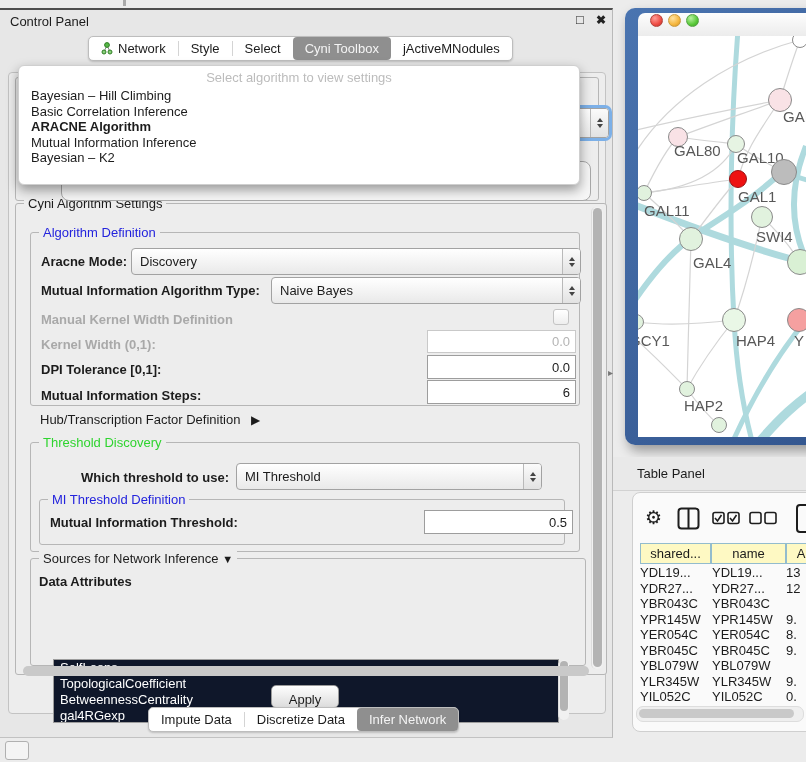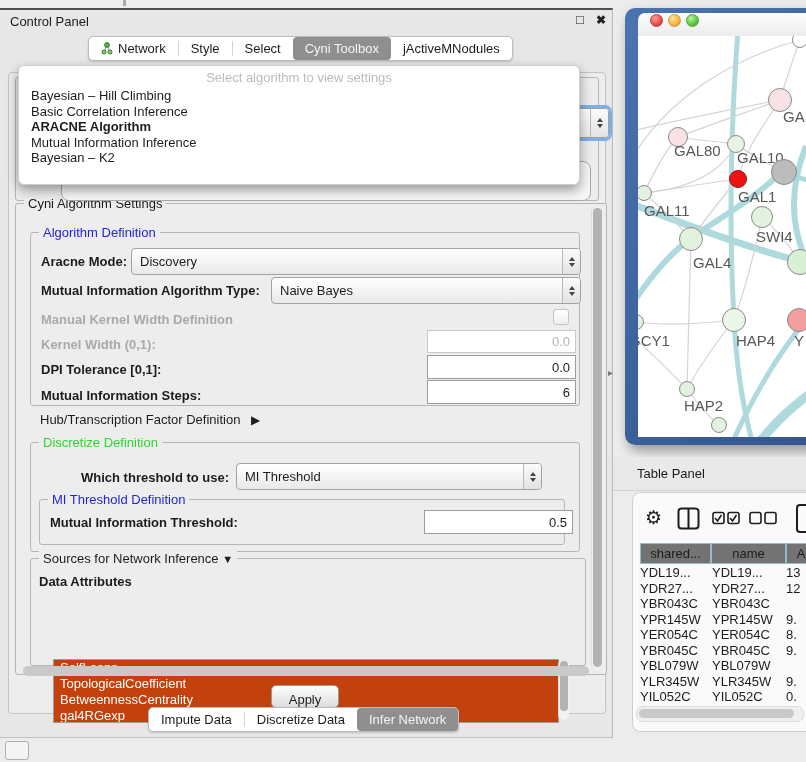--- a/index.html
+++ b/index.html
@@ -40,38 +40,38 @@
   #popup{position:absolute;left:18px;top:55px;width:560px;height:118px;background:#fff;border:1px solid #cfcfcf;
          border-radius:6px;box-shadow:0 5px 12px rgba(0,0,0,.38);z-index:6}
   #popup .hint{margin-top:4px;text-align:center;color:#bcbcbc}
   #algo-list{margin-top:3px}
   .dd-item{line-height:15.5px;padding-left:12px;white-space:nowrap}
   .dd-item.selb{font-weight:bold}
   
   .focus-ring{box-shadow:0 0 0 3px #7cb0e8}
   
   #attr-list{position:absolute;left:44px;top:586px;width:504px;height:62px;background:#fff;border:1px solid #9d9d9d;overflow:hidden}
-  .attr-item{line-height:16px;padding-left:6px;background:#c2410c;color:#fff;white-space:nowrap}
+  .attr-item{line-height:16px;padding-left:6px;background:#0f172a;color:#fff;white-space:nowrap}
   .vtrack{position:absolute;background:#f1f1f1;border-left:1px solid #dcdcdc;border-radius:5px}
   .vthumb{position:absolute;background:#b3b3b3;border-radius:5px}
   .hthumb{position:absolute;background:#c9c9c9;border-radius:5px}
   .btn{position:absolute;display:flex;align-items:flex-end;justify-content:center;
        background:linear-gradient(#fefefe,#dcdcdc);border:1px solid #9a9a9a;border-radius:5px}
   
   #netwin{position:absolute;left:625px;top:8px;width:200px;height:437px;border-radius:10px 0 0 10px;
           background:linear-gradient(135deg,#4a74b0,#33568f);box-shadow:3px 6px 12px rgba(0,0,0,.35)}
   #nettitle{position:absolute;left:13px;top:5px;right:0;height:23px;background:linear-gradient(#fdfdfd,#ececec);border-radius:7px 0 0 0}
   .light{position:absolute;width:13px;height:13px;border-radius:50%;top:6px}
   #net-canvas{position:absolute;left:13px;top:28px;width:187px;height:401px;background:#fff;overflow:hidden}
   .node{position:absolute;border-radius:50%;border:1px solid #8a8a8a;box-sizing:border-box}
   .nlabel{position:absolute;font-size:15px;color:#585858;white-space:nowrap}
   
   #tp-title{position:absolute;left:613px;top:457px;width:193px;height:33px;background:#e9e9e9;border-bottom:1px solid #d2d2d2}
   #tp-card{position:absolute;left:632px;top:492px;width:190px;height:238px;background:#fafafa;border:1px solid #cfcfcf;border-radius:8px}
-  .hcell{position:absolute;top:543px;height:21px;background:#737373;border:1px solid #93bccd;box-sizing:border-box;
+  .hcell{position:absolute;top:543px;height:21px;background:#fef9c3;border:1px solid #93bccd;box-sizing:border-box;
          display:flex;align-items:center;justify-content:center;overflow:hidden}
   #t-rows{position:absolute;left:640px;top:565px;width:170px;height:136px;overflow:hidden}
   .t-row{display:flex;height:15.5px;line-height:15.5px}
   .t-c1{width:72px;overflow:hidden;white-space:nowrap}
   .t-c2{width:74px;overflow:hidden;white-space:nowrap}
   .t-c3{width:24px;overflow:hidden;white-space:nowrap}
   .icon-dark{color:#1d1d1d}
 </style>
 </head>
 <body>
@@ -169,21 +169,21 @@
             <span>6</span>
           </div>
         </div>
 
         <div class="lbl" style="left:24px;top:208px">
           <span>Hub/Transcription Factor Definition</span>
           <span style="margin-left:7px;font-size:12px">▶</span>
         </div>
 
         <div class="group" style="left:14px;top:238px;width:548px;height:108px">
-          <span class="gtitle green">Discretize Definition</span>
+          <span class="gtitle green">Threshold Discovery</span>
 
           <div class="lbl b" style="left:50px;top:27px">Which threshold to use:</div>
           <div class="combo" style="left:205px;top:20px;width:296px;height:25px">
             <span>MI Threshold</span>
             <span class="stepper">
                 <i class="up"></i>
                 <i class="dn"></i>
               </span>
           </div>
 

